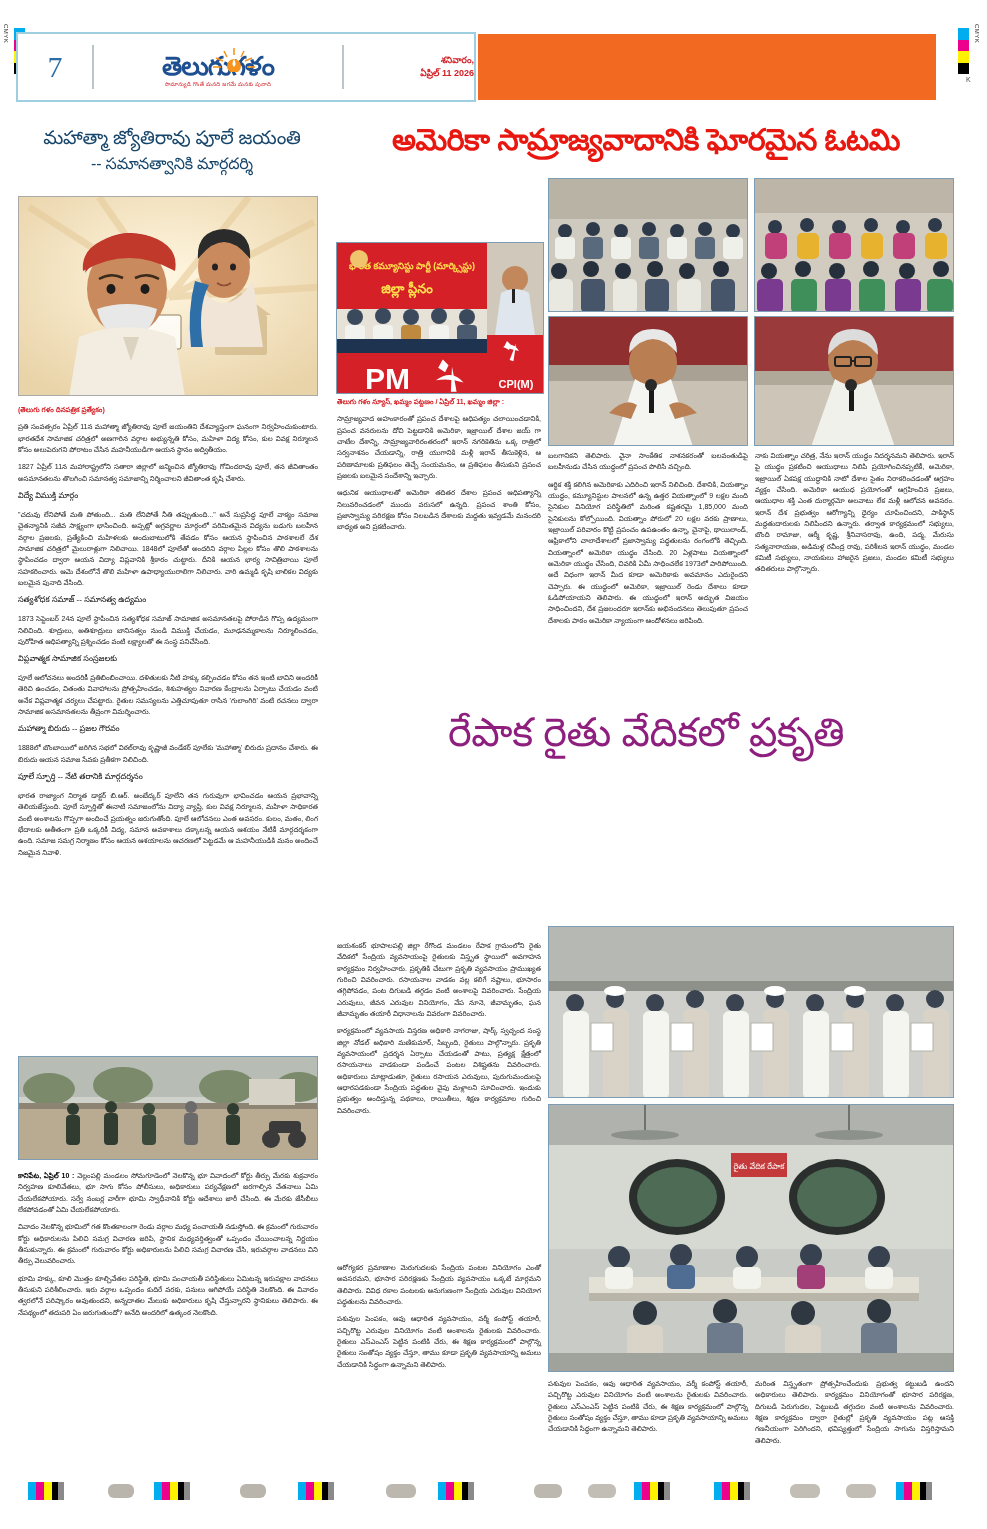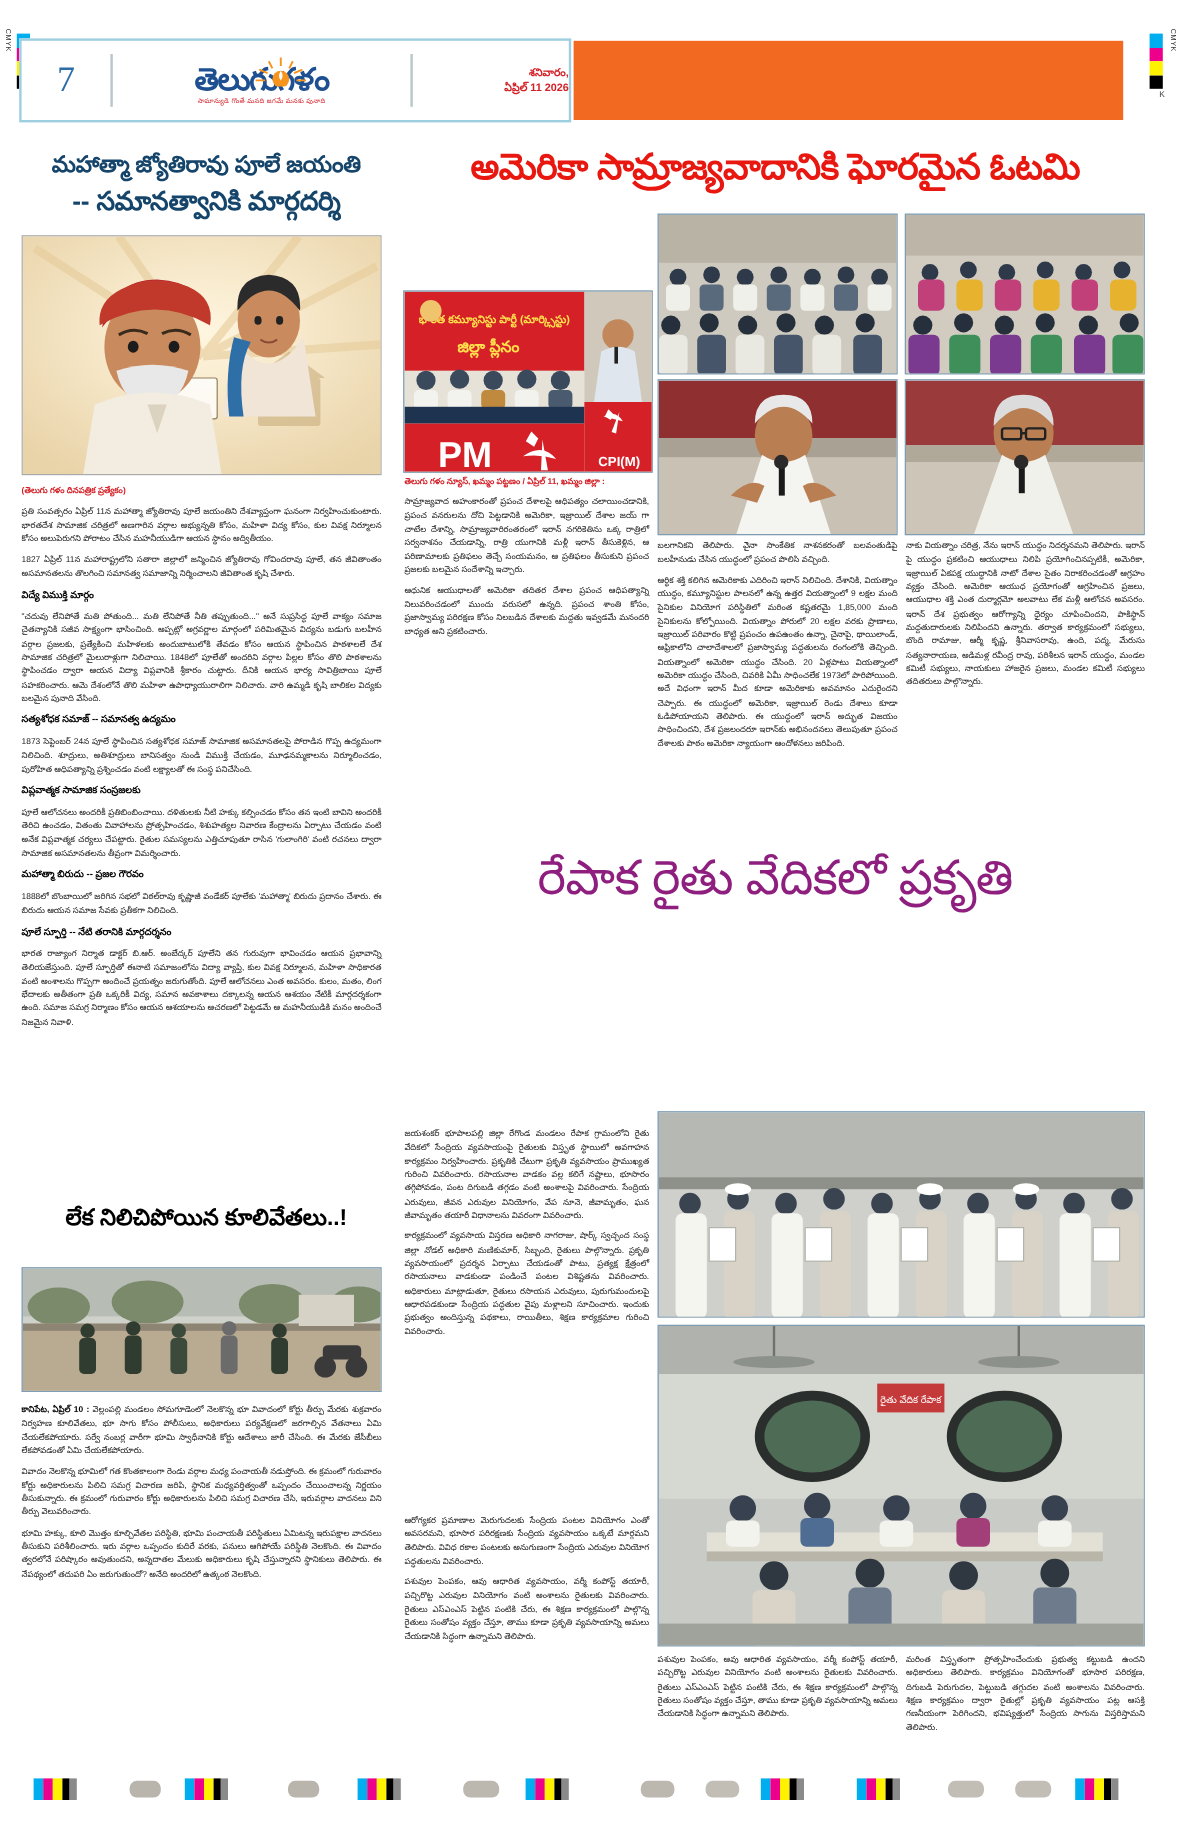--- a/index.html
+++ b/index.html
@@ -36,24 +36,24 @@
                margin-top:7px; line-height:1; font-family:"Liberation Sans",sans-serif; }
   .logo-sub { font-size:5.5px; color:#d42027; letter-spacing:.3px; margin-top:2px; }
   .date-box { width:130px; text-align:right; color:#d42027; font-size:9px;
               line-height:1.5; font-weight:bold; }
   .orange-block { position:absolute; left:478px; top:34px; width:458px; height:66px; background:#f26a21; }
   .kmark { position:absolute; font-size:7px; color:#444; }
 
   
   .hl-left {
     position:absolute; left:16px; top:124px; width:312px;
-    text-align:center; color:#16456b; font-weight:bold; font-size:19px;
+    text-align:center; color:#16456b; font-weight:normal; font-size:19px;
     line-height:1.45; letter-spacing:-.2px;
   }
-  .hl-left .l2 { font-size:22px; }
+  .hl-left .l2 { font-size:16px; }
   .hl-red {
     position:absolute; left:336px; top:122px; width:620px;
     text-align:center; color:#e8170f; font-weight:bold; font-size:30px;
     line-height:1.2; letter-spacing:-.5px;
   }
   .hl-purple {
     position:absolute; left:336px; top:706px; width:620px;
     text-align:center; color:#8e1f7e; font-weight:normal; font-size:40px;
     line-height:1.3; letter-spacing:-.5px;
   }
@@ -72,21 +72,21 @@
 
   
   .ph { position:absolute; border:1px solid #7d9db5; overflow:hidden;
         background:#cdd4d8; }
 
   
   .col { position:absolute; font-size:7px; line-height:1.62; color:#1a1a1a;
          text-align:justify; }
   .col p { margin:0 0 6px 0; }
   .redline { color:#d42027; font-weight:bold; }
-  .subhead { font-weight:bold; font-size:8px; color:#000; margin:7px 0 4px 0; }
+  .subhead { font-weight:normal; font-size:8px; color:#000; margin:7px 0 4px 0; }
   .kicker { font-weight:bold; color:#000; }
 
   
   .poster { position:absolute; left:18px; top:196px; width:300px; height:200px;
             border:1px solid #aaa; overflow:hidden; background:
             linear-gradient(160deg,#f6e2c4 0%,#efd9b4 45%,#e8cfa6 100%); }
 </style>
 </head>
 <body>
 
@@ -143,21 +143,20 @@
 
   <div class="hl-red">అమెరికా సామ్రాజ్యవాదానికి ఘోరమైన ఓటమి</div>
 
 
   <div class="hl-purple">
     <div>రేపాక రైతు వేదికలో ప్రకృతి</div>
   </div>
 
 
   <div class="hl-black">
-    <div>లేక నిలిచిపోయిన కూలివేతలు..!</div>
   </div>
 
   <div class="poster">
     <svg viewBox="0 0 300 200" width="300" height="200">
       <defs>
         <radialGradient id="glow" cx="50%" cy="40%" r="70%">
           <stop offset="0%" stop-color="#fff6e0"></stop>
             <stop offset="100%" stop-color="#e9d3a8"></stop>
         </radialGradient>
       </defs>

